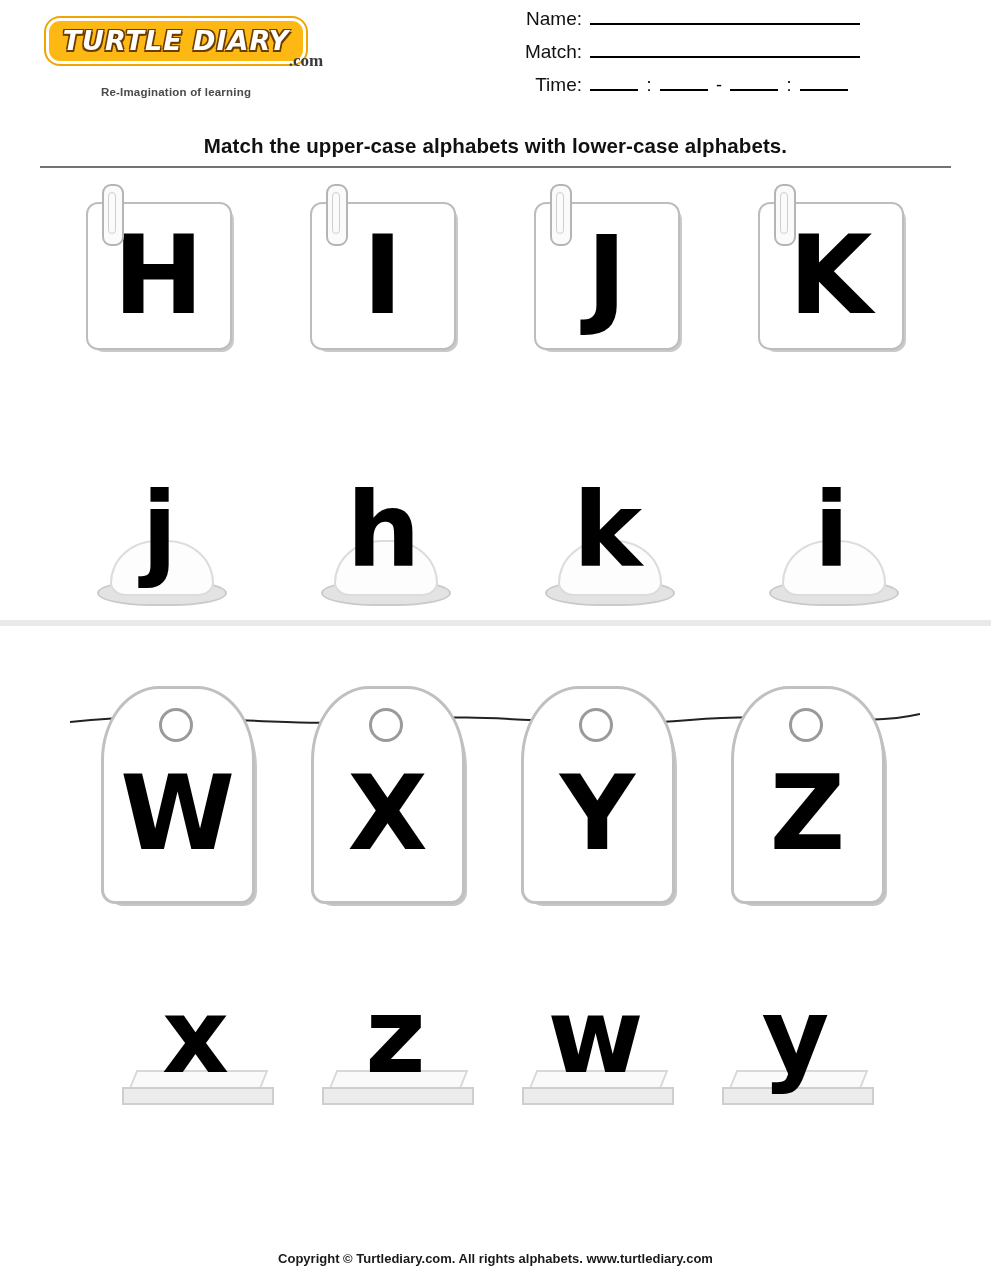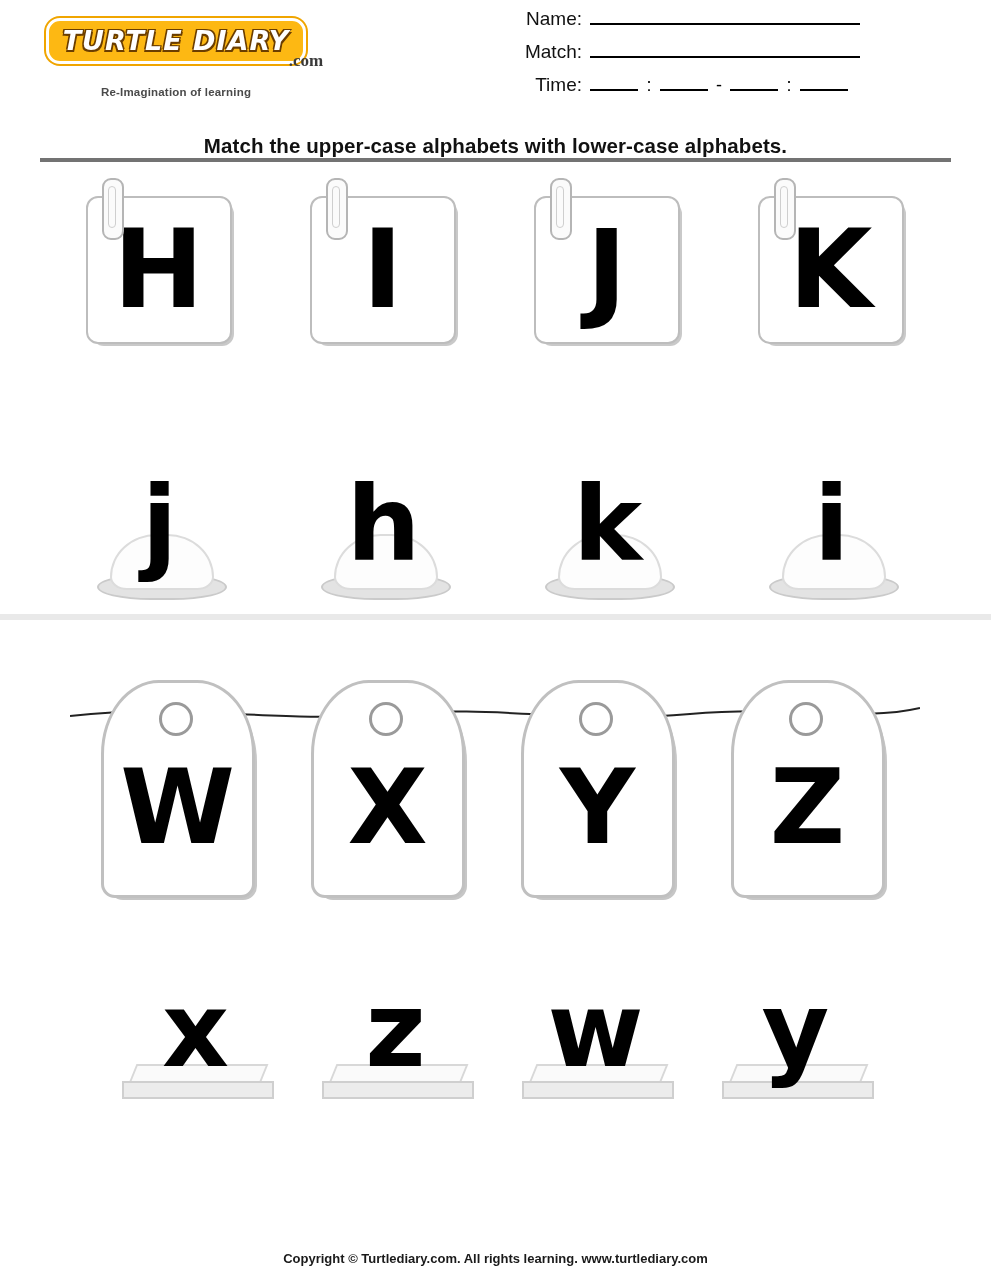--- a/index.html
+++ b/index.html
@@ -97,21 +97,22 @@
   .sep {
     display: inline-block;
     width: 22px;
     text-align: center;
     font-size: 18px;
   }
 
   
   .title-wrap {
     margin: 6px 40px 0 40px;
-    border-bottom: 4px solid #737373;
+    border-bottom: 2px solid #737373;
+    padding-bottom: 8px;
   }
   .title {
     text-align: center;
     font-size: 20.5px;
     font-weight: bold;
     letter-spacing: .1px;
     color: #111;
   }
 
   
@@ -556,13 +557,13 @@
         <span class="slab-letter">y</span>
         <div class="slab">
           <div class="top"></div>
           <div class="front"></div>
         </div>
       </div>
     </div>
   </div>
 </div>
 
-<div class="footer">Copyright © Turtlediary.com. All rights learning. www.turtlediary.com</div>
+<div class="footer">Copyright © Turtlediary.com. All rights alphabets. www.turtlediary.com</div>
 
 </body></html>

